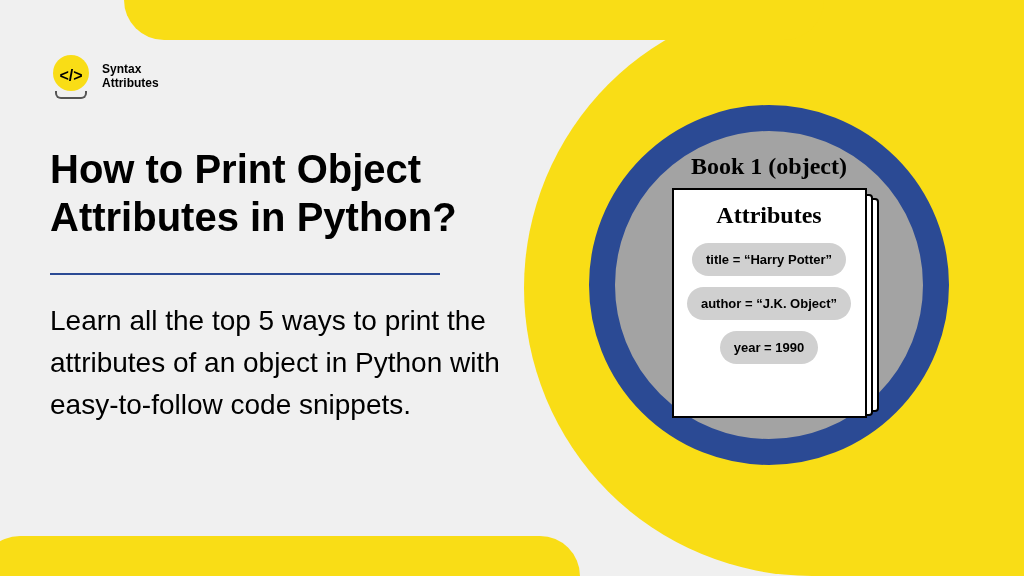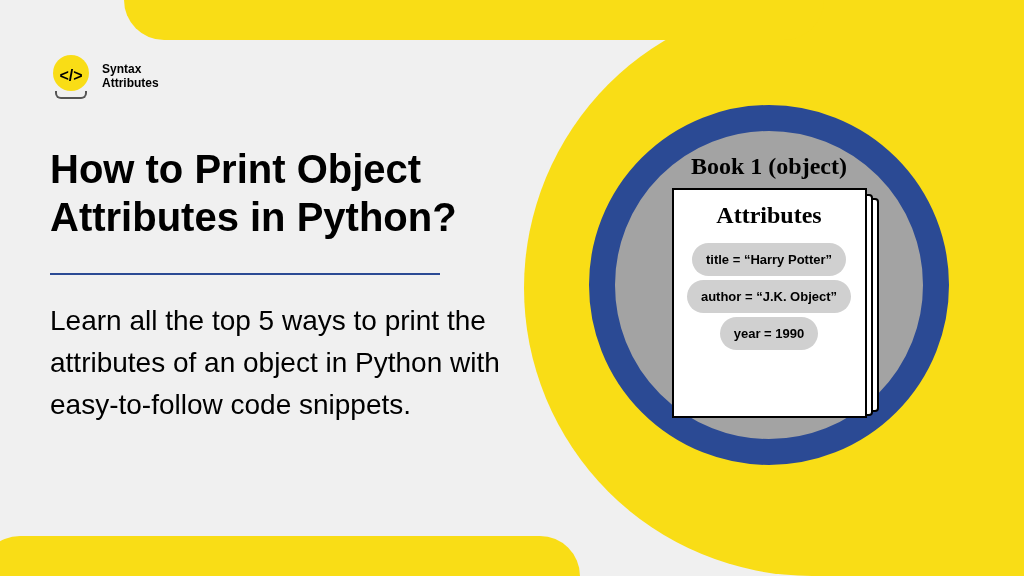--- a/index.html
+++ b/index.html
@@ -188,21 +188,21 @@
       color: #000;
       margin-bottom: 14px;
     }
     .attr-pill {
       background: #d0d0d0;
       border-radius: 18px;
       padding: 9px 14px;
       font-size: 13px;
       font-weight: 600;
       color: #000;
-      margin-bottom: 4px;
+      margin-bottom: 11px;
       white-space: nowrap;
     }
   </style>
 </head>
 <body>
 
 <div class="bg-yellow-right"></div>
 <div class="bg-yellow-top"></div>
 <div class="bg-yellow-bottom"></div>
 

